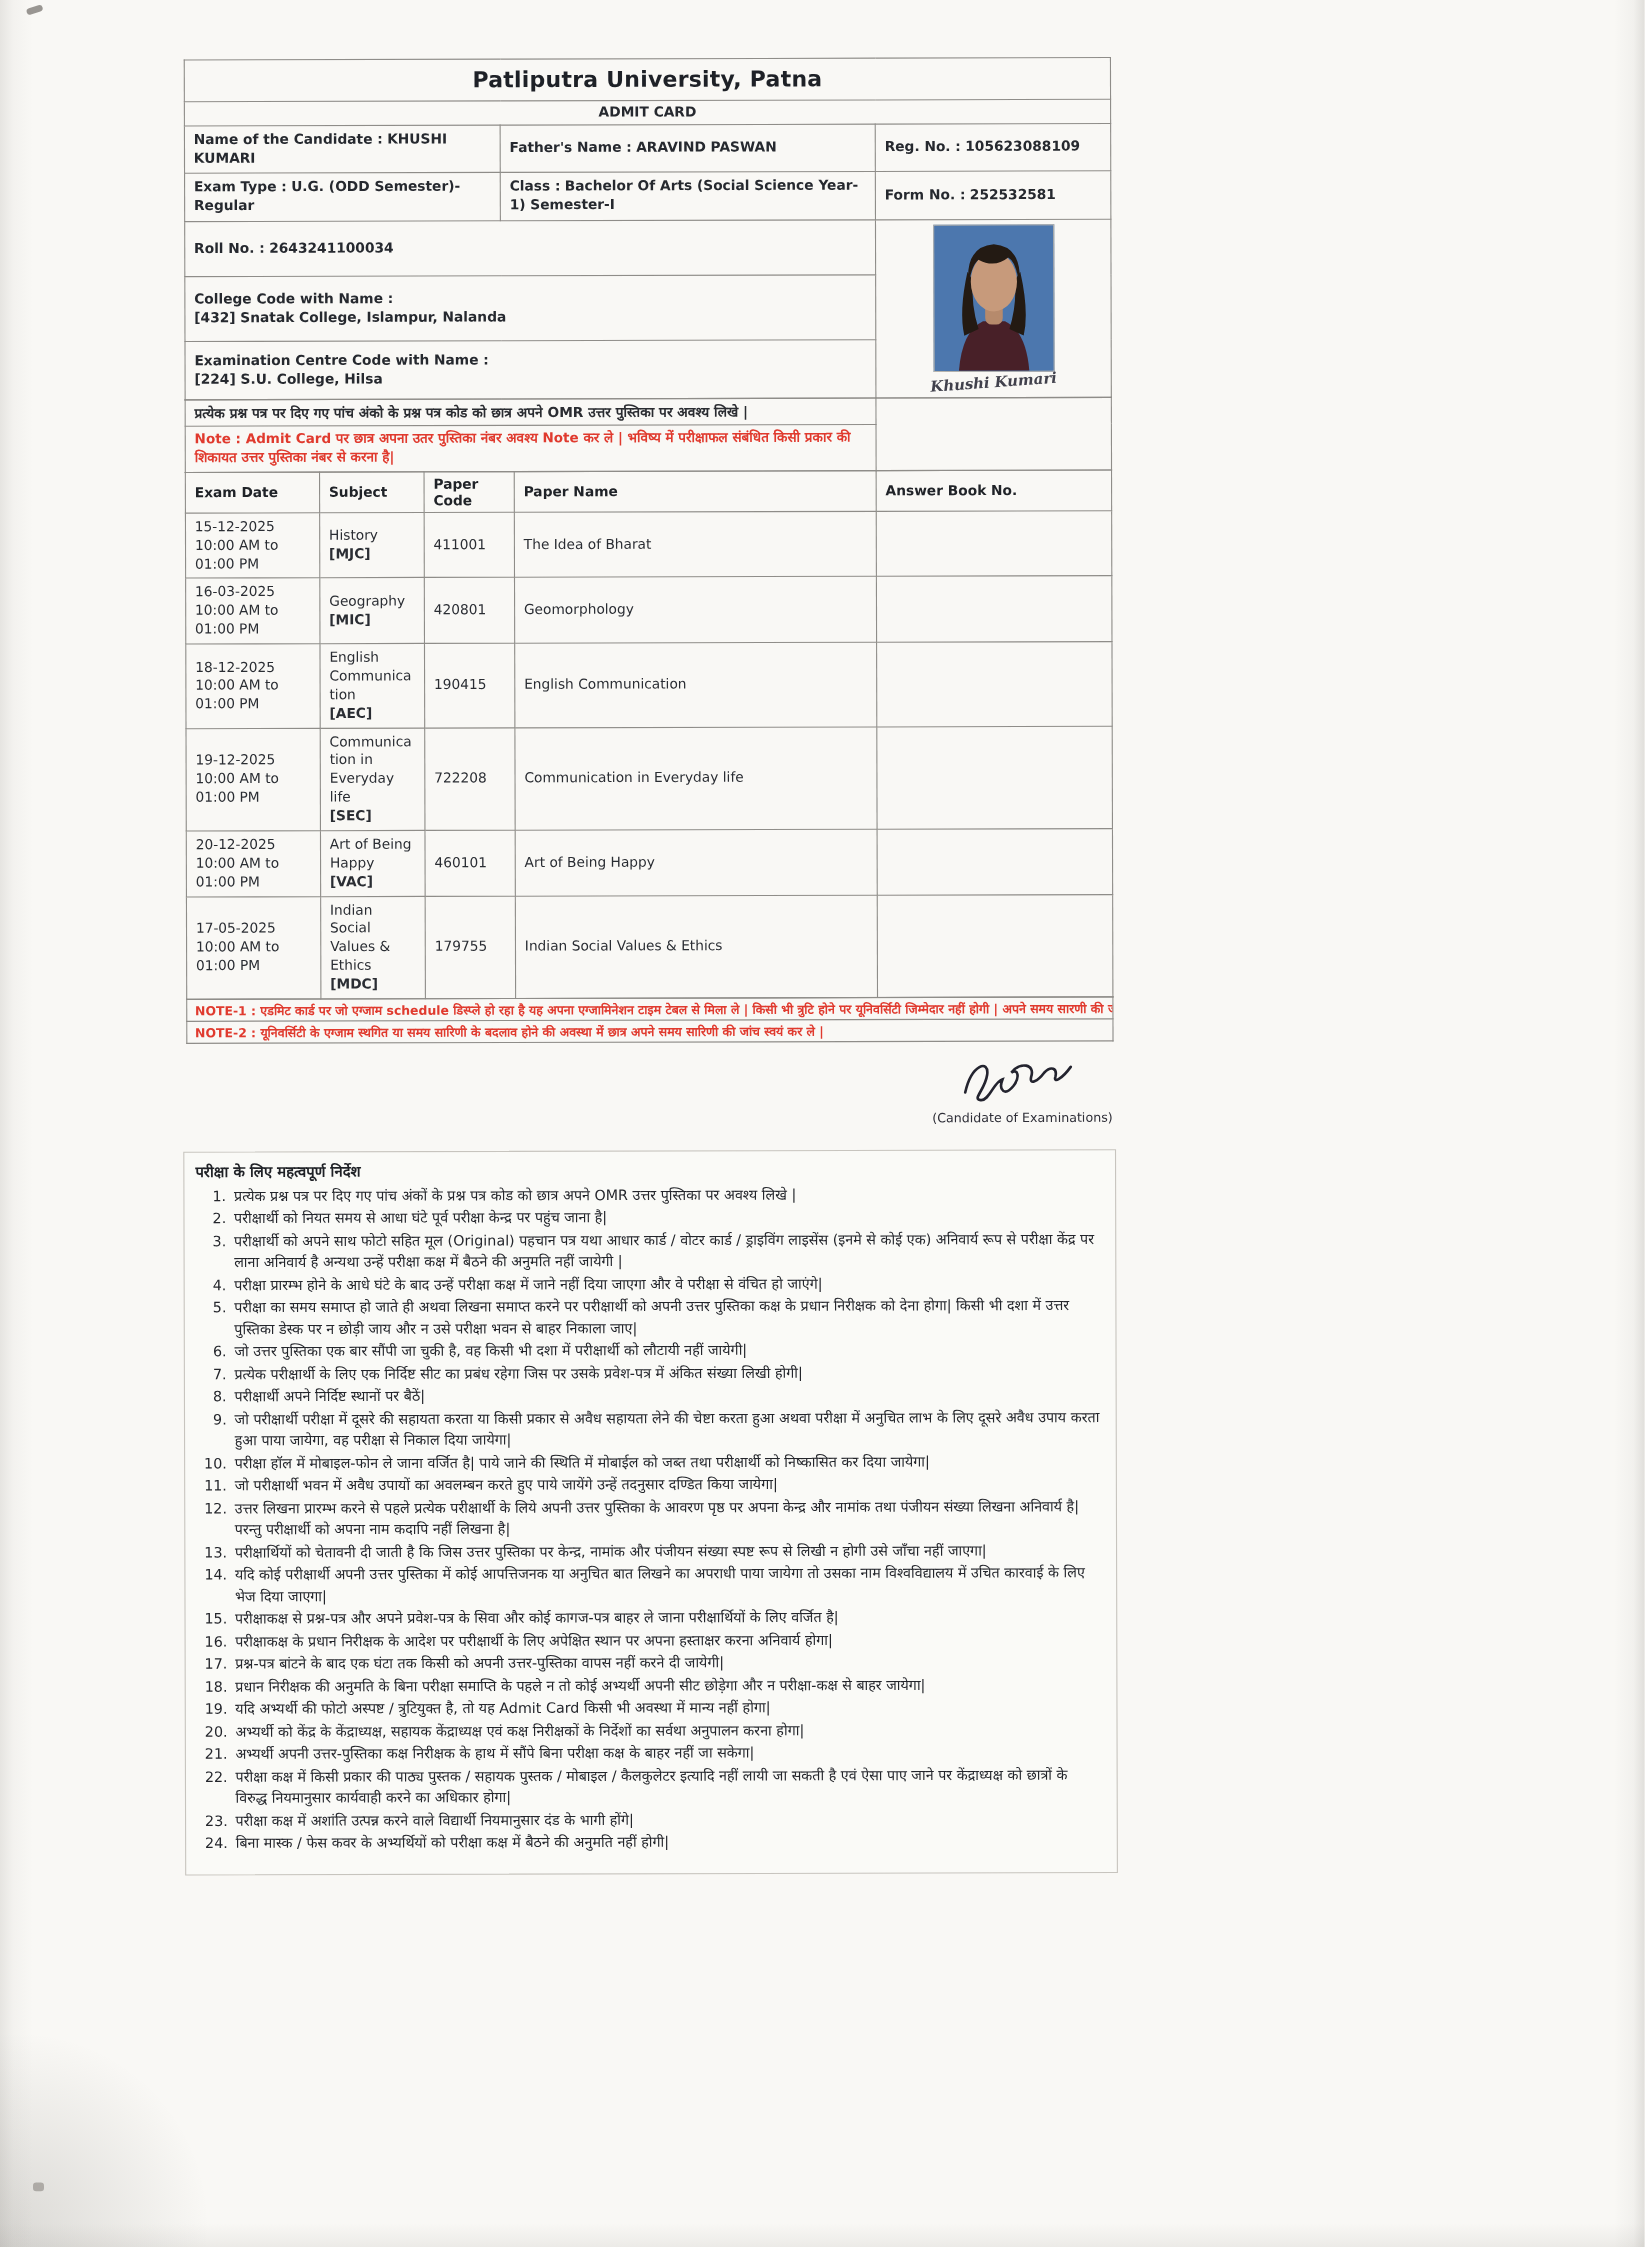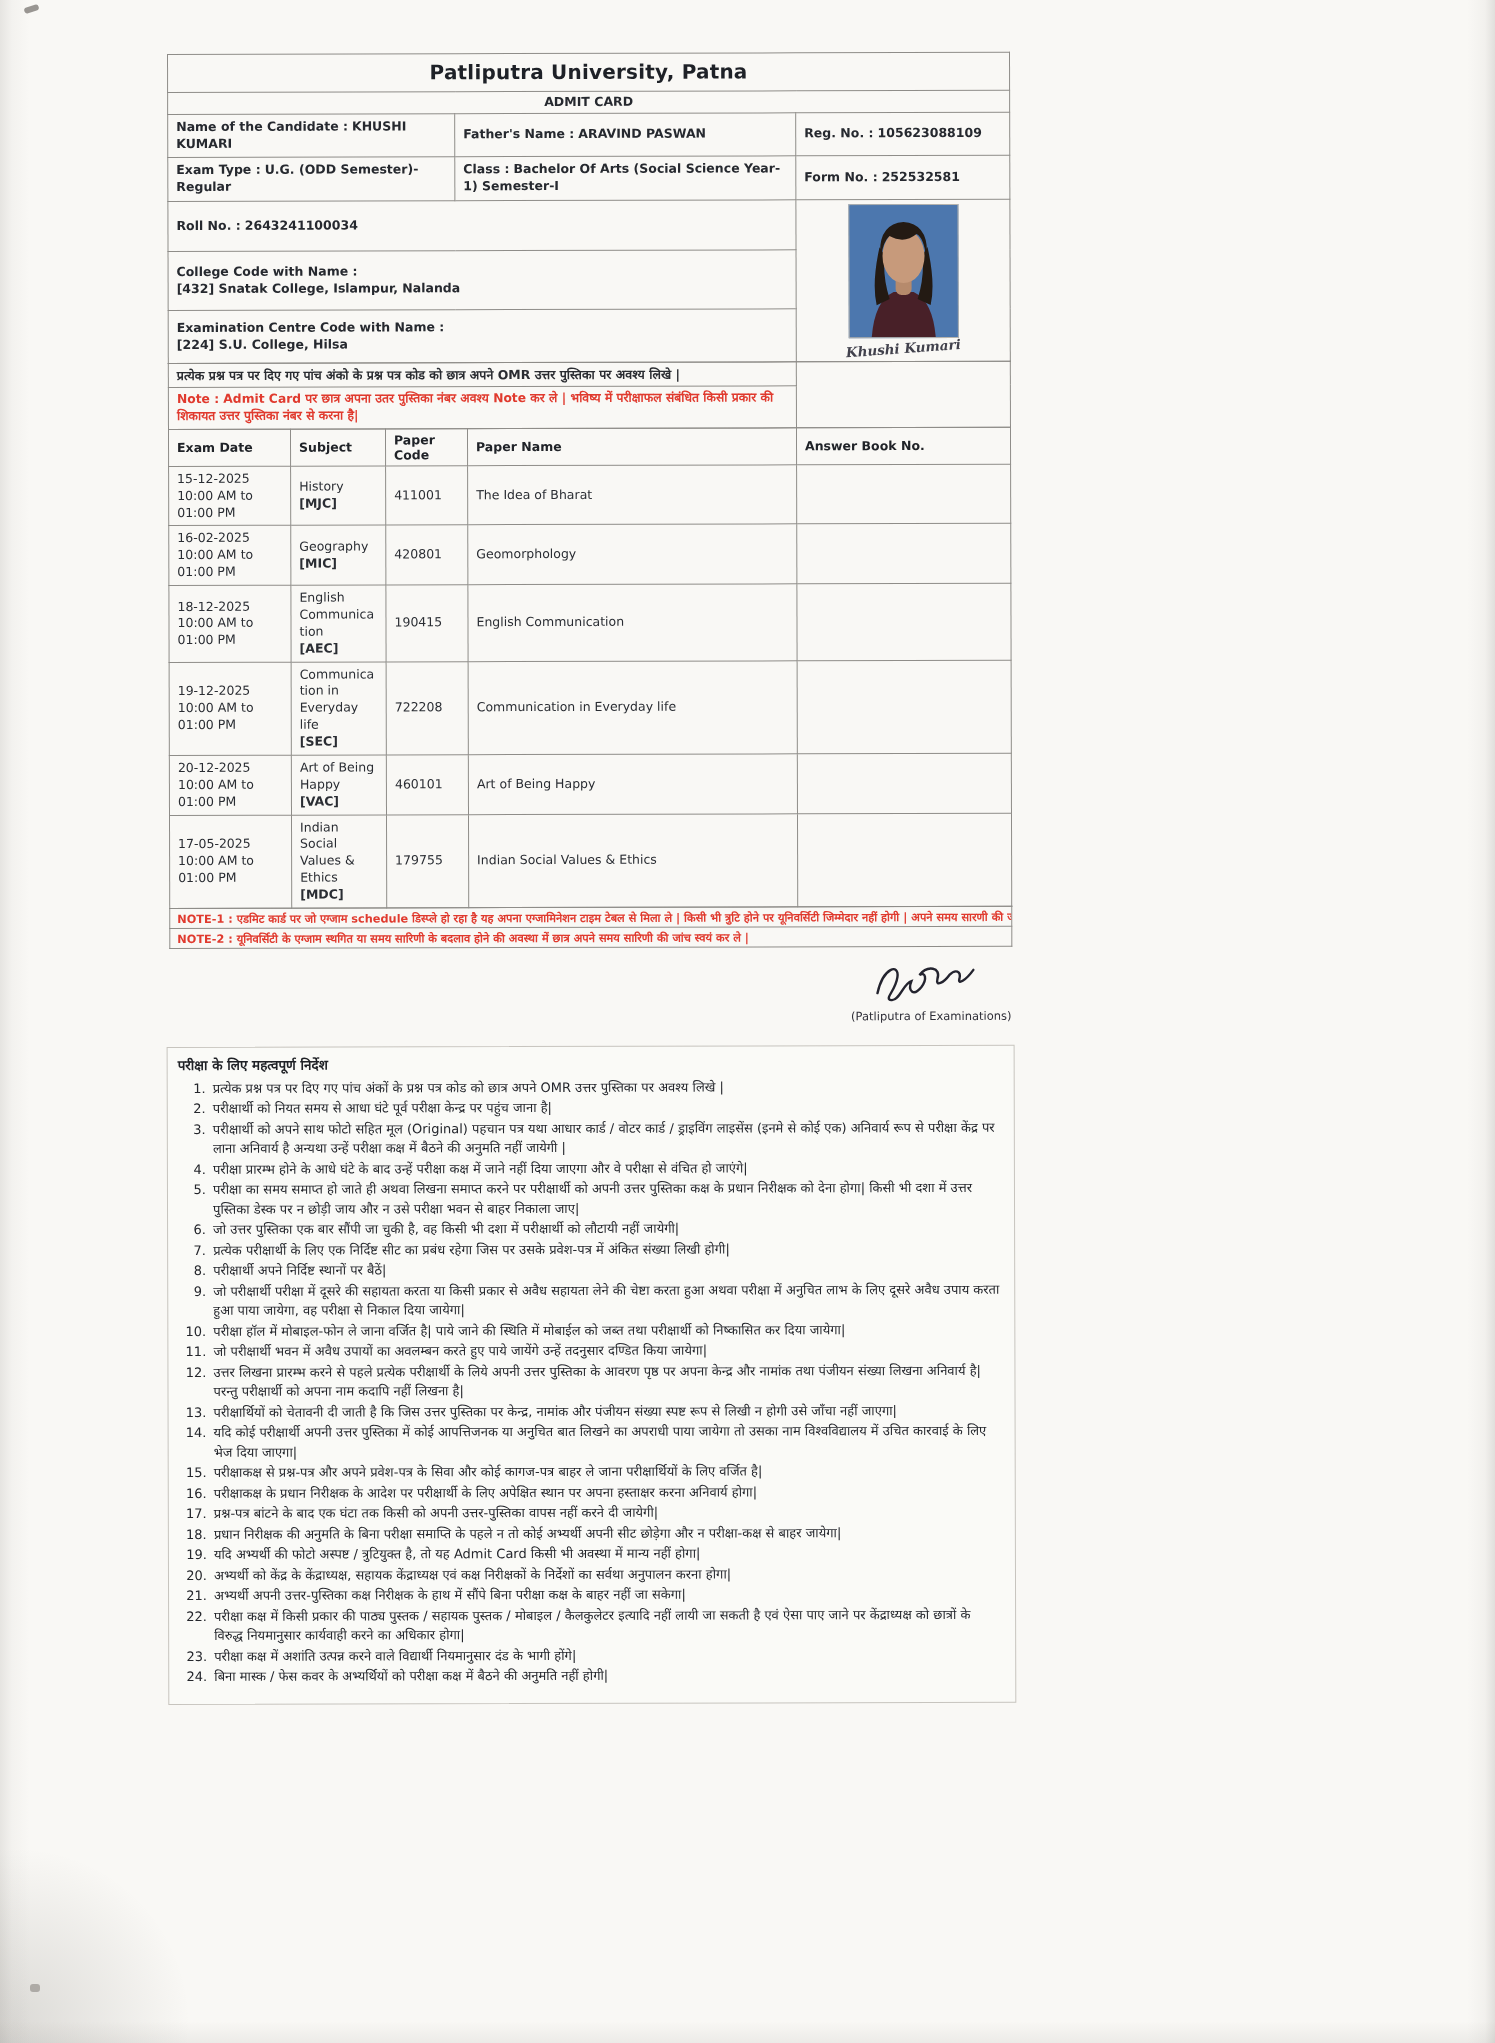--- a/index.html
+++ b/index.html
@@ -175,21 +175,21 @@
           <td>
             <div>History</div>
             <div class="tag">[MJC]</div>
           </td>
           <td>411001</td>
           <td>The Idea of Bharat</td>
           <td></td>
         </tr>
         <tr class="exam-row">
           <td>
-            <div>16-02-2025</div>
+            <div>16-03-2025</div>
             <div>10:00 AM to 01:00 PM</div>
           </td>
           <td>
             <div>Geography</div>
             <div class="tag">[MIC]</div>
           </td>
           <td>420801</td>
           <td>Geomorphology</td>
           <td></td>
         </tr>
@@ -259,21 +259,21 @@
     <tr>
       <td>NOTE-2 : यूनिवर्सिटी के एग्जाम स्थगित या समय सारिणी के बदलाव होने की अवस्था में छात्र अपने समय सारिणी की जांच स्वयं कर ले |</td>
     </tr>
   </tbody>
     </table>
 
   <div class="controller-sign">
     <svg class="sign-squiggle" width="112" height="50" viewBox="0 0 112 50">
       <path d="M8 36 C 14 10, 30 6, 28 20 C 26 34, 14 42, 22 43 C 30 44, 34 26, 42 24 C 38 34, 44 40, 52 30 C 58 22, 56 14, 50 18 C 58 8, 72 10, 68 22 C 66 30, 74 26, 80 18 C 86 12, 92 14, 90 22 C 88 28, 96 24, 104 13" stroke="#24242f" stroke-width="2.4" fill="none" stroke-linecap="round"></path>
     </svg>
-    <div class="sign-caption">(Patliputra of Examinations)</div>
+    <div class="sign-caption">(Candidate of Examinations)</div>
   </div>
 
   <div class="instructions">
     <div class="ins-title">परीक्षा के लिए महत्वपूर्ण निर्देश</div>
     <ol class="ins-list">
       <li class="ins-item">प्रत्येक प्रश्न पत्र पर दिए गए पांच अंकों के प्रश्न पत्र कोड को छात्र अपने OMR उत्तर पुस्तिका पर अवश्य लिखे |</li>
         <li class="ins-item">परीक्षार्थी को नियत समय से आधा घंटे पूर्व परीक्षा केन्द्र पर पहुंच जाना है|</li>
         <li class="ins-item">परीक्षार्थी को अपने साथ फोटो सहित मूल (Original) पहचान पत्र यथा आधार कार्ड / वोटर कार्ड / ड्राइविंग लाइसेंस (इनमे से कोई एक) अनिवार्य रूप से परीक्षा केंद्र पर लाना अनिवार्य है अन्यथा उन्हें परीक्षा कक्ष में बैठने की अनुमति नहीं जायेगी |</li>
         <li class="ins-item">परीक्षा प्रारम्भ होने के आधे घंटे के बाद उन्हें परीक्षा कक्ष में जाने नहीं दिया जाएगा और वे परीक्षा से वंचित हो जाएंगे|</li>
         <li class="ins-item">परीक्षा का समय समाप्त हो जाते ही अथवा लिखना समाप्त करने पर परीक्षार्थी को अपनी उत्तर पुस्तिका कक्ष के प्रधान निरीक्षक को देना होगा| किसी भी दशा में उत्तर पुस्तिका डेस्क पर न छोड़ी जाय और न उसे परीक्षा भवन से बाहर निकाला जाए|</li>

